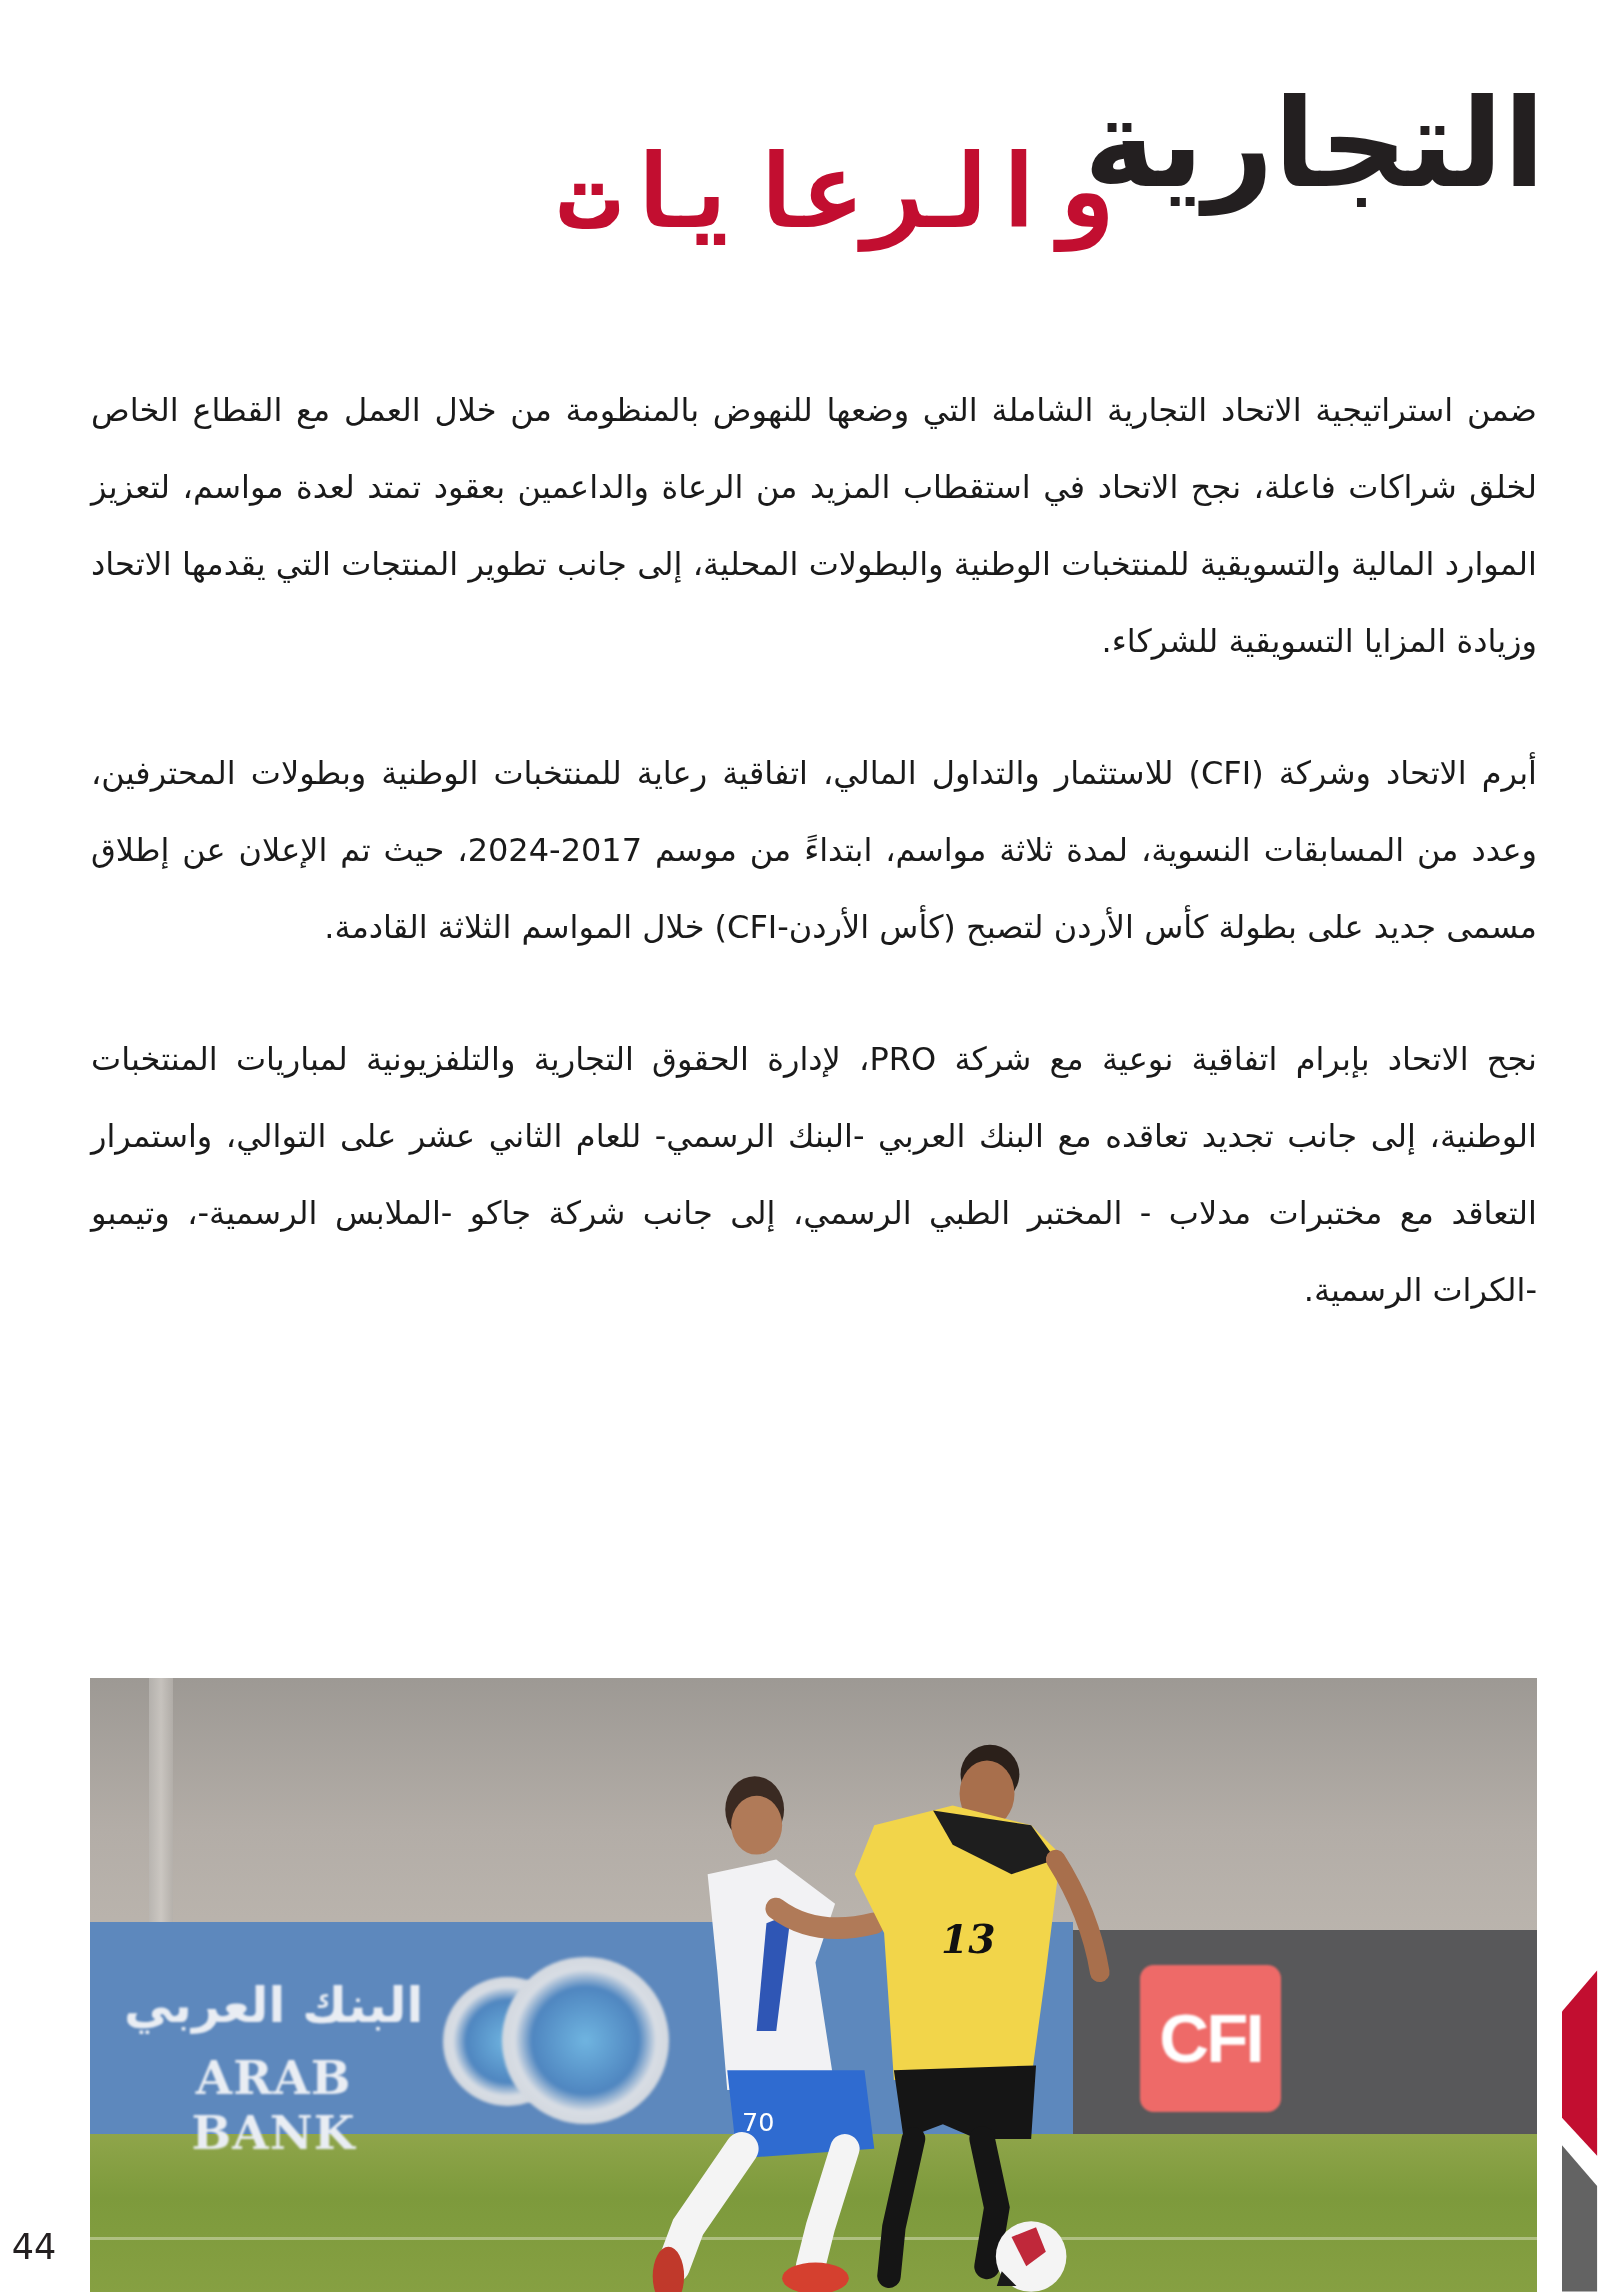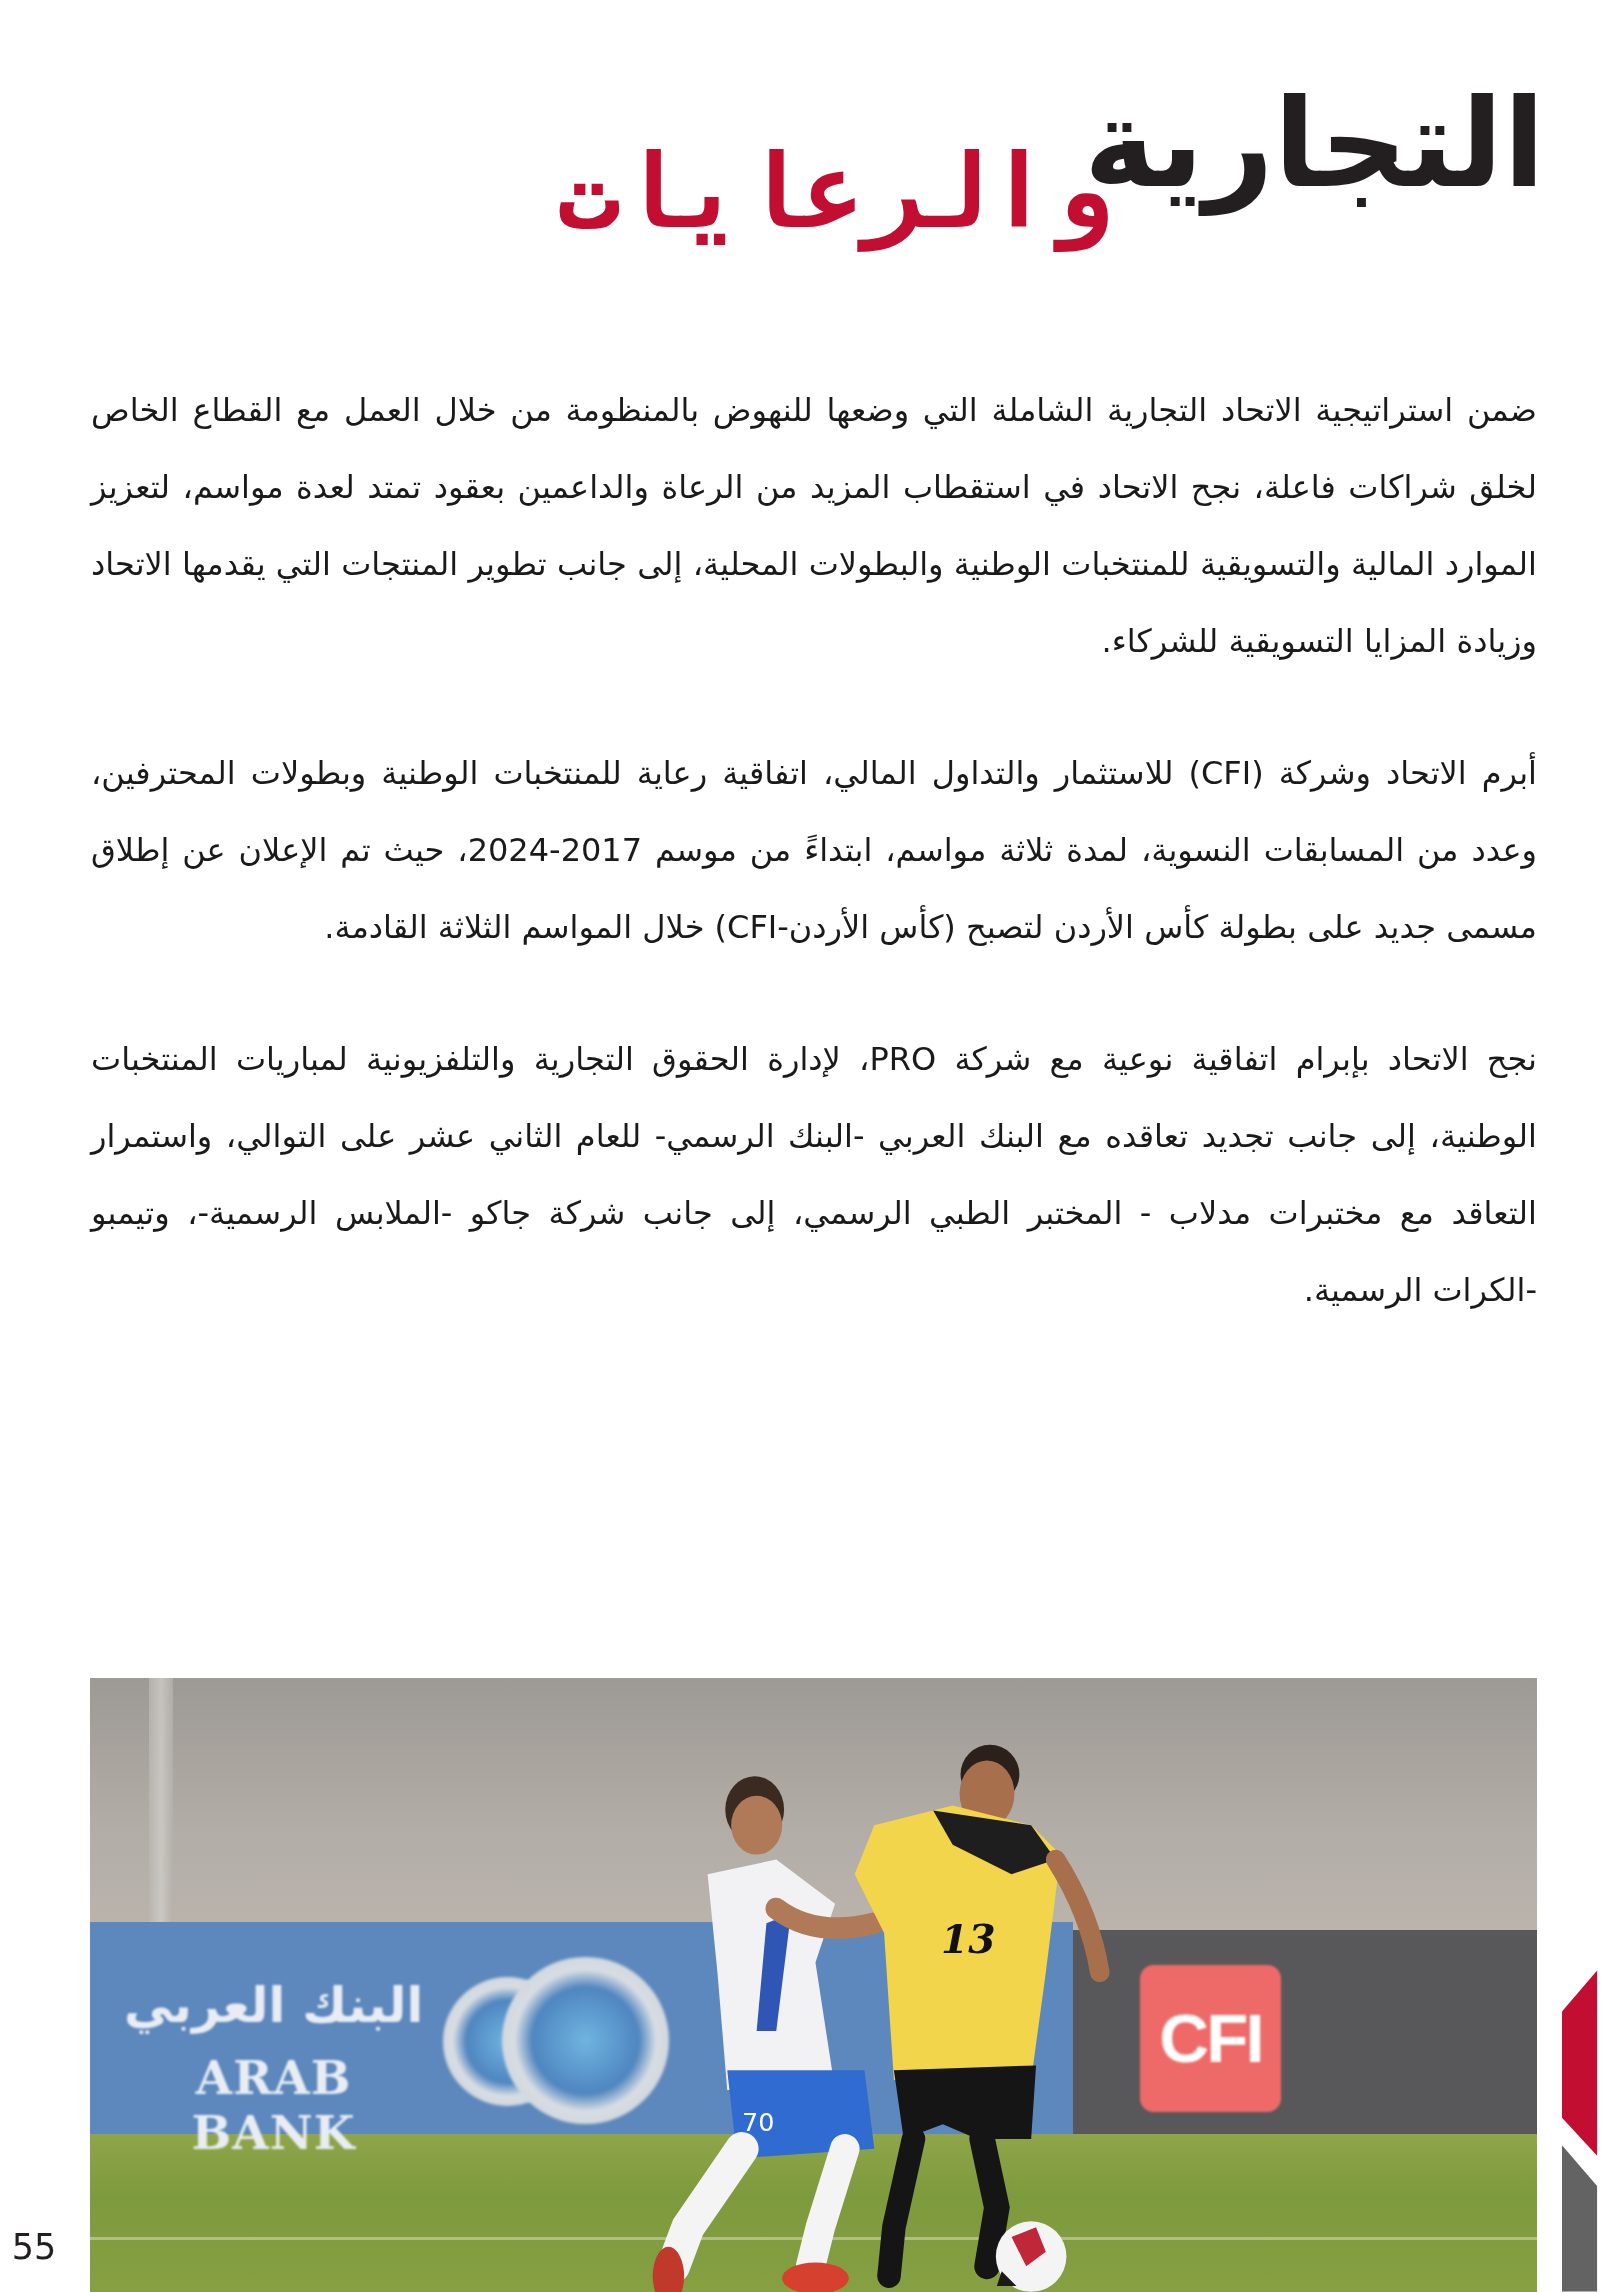--- a/index.html
+++ b/index.html
@@ -145,21 +145,21 @@
       <path d="M985 185 Q1020 240 1030 300" stroke="#a86f4c" stroke-width="20" fill="none" stroke-linecap="round"></path>
       <path d="M910 470 L925 540 L915 600" stroke="#151515" stroke-width="26" fill="none" stroke-linecap="round"></path>
       <path d="M840 470 L820 560 L815 610" stroke="#151515" stroke-width="24" fill="none" stroke-linecap="round"></path>
 
       <circle cx="960" cy="590" r="36" fill="#f4f4f4"></circle>
       <path d="M940 570 L965 560 L975 585 L955 600 Z" fill="#c0283a"></path>
       <path d="M930 605 L945 620 L925 620 Z" fill="#1a1a1a"></path>
     </svg>
   </div>
 
-  <div class="page-number">55</div>
+  <div class="page-number">44</div>
 
   <svg class="deco" width="39" height="322" viewBox="0 0 40 329">
     <polygon points="36,0 36,190 0,151 0,42" fill="#c20e30"></polygon>
     <polygon points="0,179 36,221 36,329 0,329" fill="#636363"></polygon>
   </svg>
 
 </div>
 
 
 </body></html>

